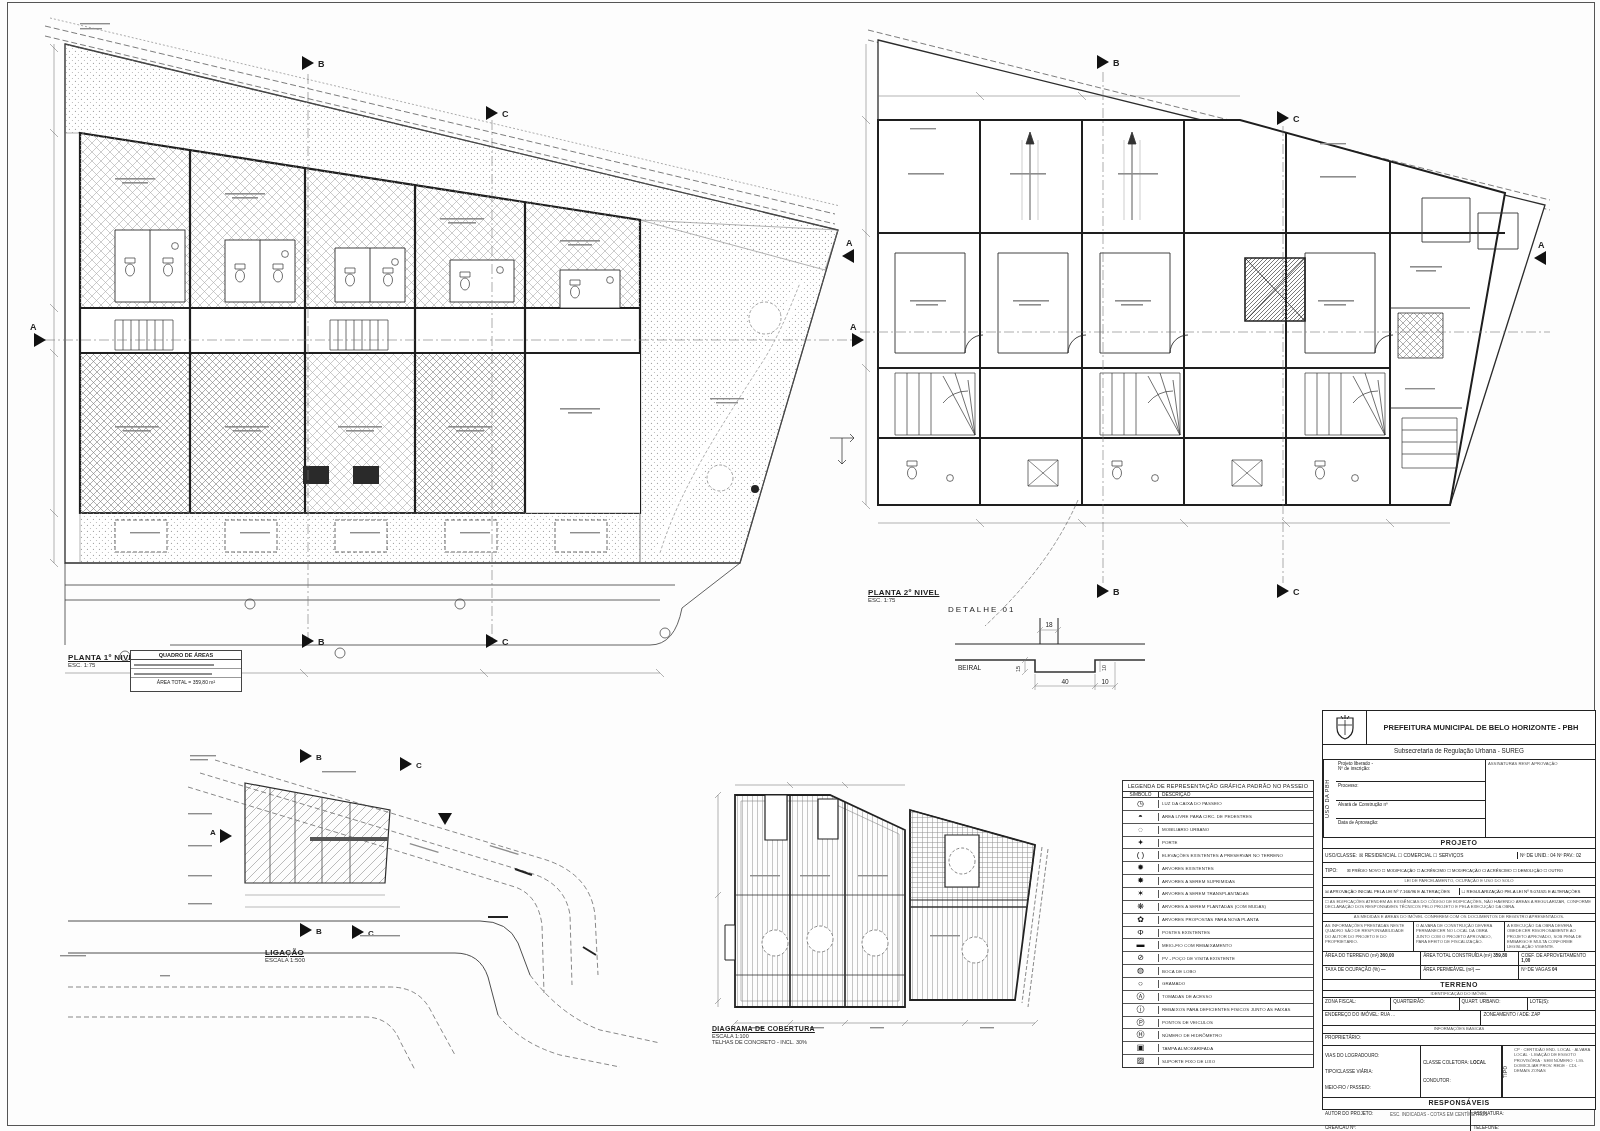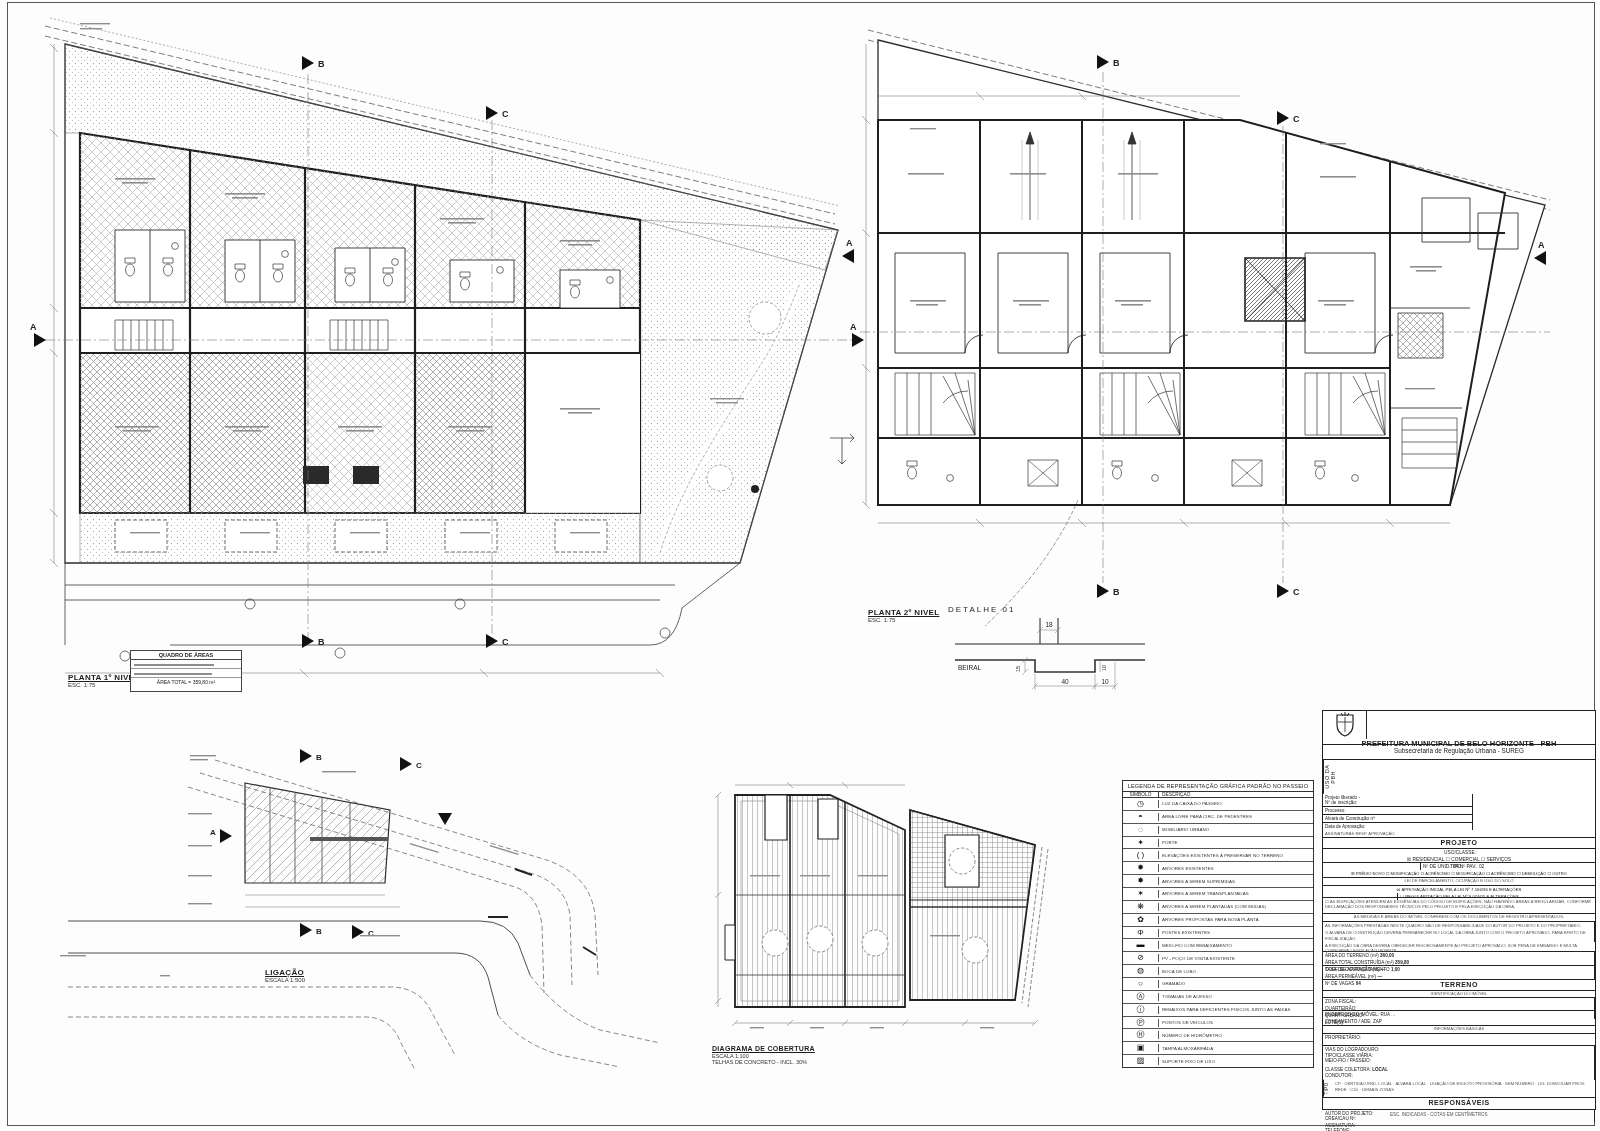--- a/index.html
+++ b/index.html
@@ -5,40 +5,40 @@
   html,body{margin:0;padding:0;background:#e8e8e8;}
   *{box-sizing:border-box;}
   #sheet{position:relative;width:1600px;height:1131px;background:#fdfdfd;overflow:hidden;
          font-family:"Liberation Sans",sans-serif;color:#222;}
   #frame{position:absolute;left:7px;top:2px;right:5px;bottom:5px;border:1px solid #555;pointer-events:none;}
   .abs{position:absolute;}
   svg{display:block;overflow:visible;}
   svg line,svg path,svg polyline,svg polygon,svg rect,svg circle,svg ellipse{vector-effect:non-scaling-stroke;}
   .svgt{font-family:"Liberation Sans",sans-serif;fill:#222;}
   .lbl{position:absolute;font-family:"Liberation Sans",sans-serif;color:#1d1d1d;line-height:1.15;}
-  .lbl .t{font-weight:bold;font-size:8px;text-decoration:underline;letter-spacing:.3px;margin-top:20px;}
+  .lbl .t{font-weight:bold;font-size:8px;text-decoration:underline;letter-spacing:.3px;}
   .lbl .s{font-size:6px;color:#333;}
   .ft{display:inline-block;background:#8d8d8d;height:2px;vertical-align:middle;}
   
   #quadro{border:1px solid #444;background:#fff;font-size:5px;}
   #quadro .qh{border-bottom:1px solid #444;text-align:center;font-size:5.5px;padding:1px 2px;font-weight:bold;}
   #quadro .qr{padding:1px 3px;border-bottom:1px solid #999;}
   
   #legend{border:1px solid #333;background:#fff;display:flex;flex-direction:column;}
   .lg-head{border-bottom:1px solid #333;font-size:5.5px;text-align:center;padding:2px 2px;letter-spacing:.2px;}
   .lg-sub{display:flex;border-bottom:1px solid #333;font-size:4.8px;}
   .lg-sub div:first-child{width:36px;border-right:1px solid #333;text-align:center;}
   .lg-sub div:last-child{flex:1;padding-left:3px;}
   .lg-row{display:flex;border-bottom:1px solid #555;flex:1;align-items:center;min-height:0;}
   .lg-row:last-child{border-bottom:none;}
   .lg-sym{width:36px;border-right:1px solid #555;text-align:center;font-size:8px;line-height:1;color:#111;}
   .lg-desc{flex:1;font-size:4.4px;padding:0 0 0 3px;color:#333;letter-spacing:.1px;}
   
   #tblock{border:1.5px solid #222;background:#fff;font-size:5px;}
-  #tblock .row{display:flex;border-bottom:1px solid #222;flex-direction:column;}
+  #tblock .row{display:flex;border-bottom:1px solid #222;}
   #tblock .cell{padding:1px 2px;min-width:0;}
   #tblock .bR{border-right:1px solid #222;}
   .tb-title{font-weight:bold;font-size:7.5px;text-align:center;flex:1;align-self:center;}
   .tb-sub{font-size:6.3px;text-align:center;flex:1;padding:2px;}
   .hdr{font-weight:bold;text-align:center;font-size:7px;letter-spacing:.5px;padding:1px;}
   .fld{font-size:4.6px;color:#222;}
   .tiny{font-size:4.2px;color:#555;line-height:1.25;}
   .vert{writing-mode:vertical-rl;transform:rotate(180deg);text-align:center;font-size:5.5px;letter-spacing:.5px;}
   .cb{font-size:4.8px;}
   .flex1{flex:1;}

